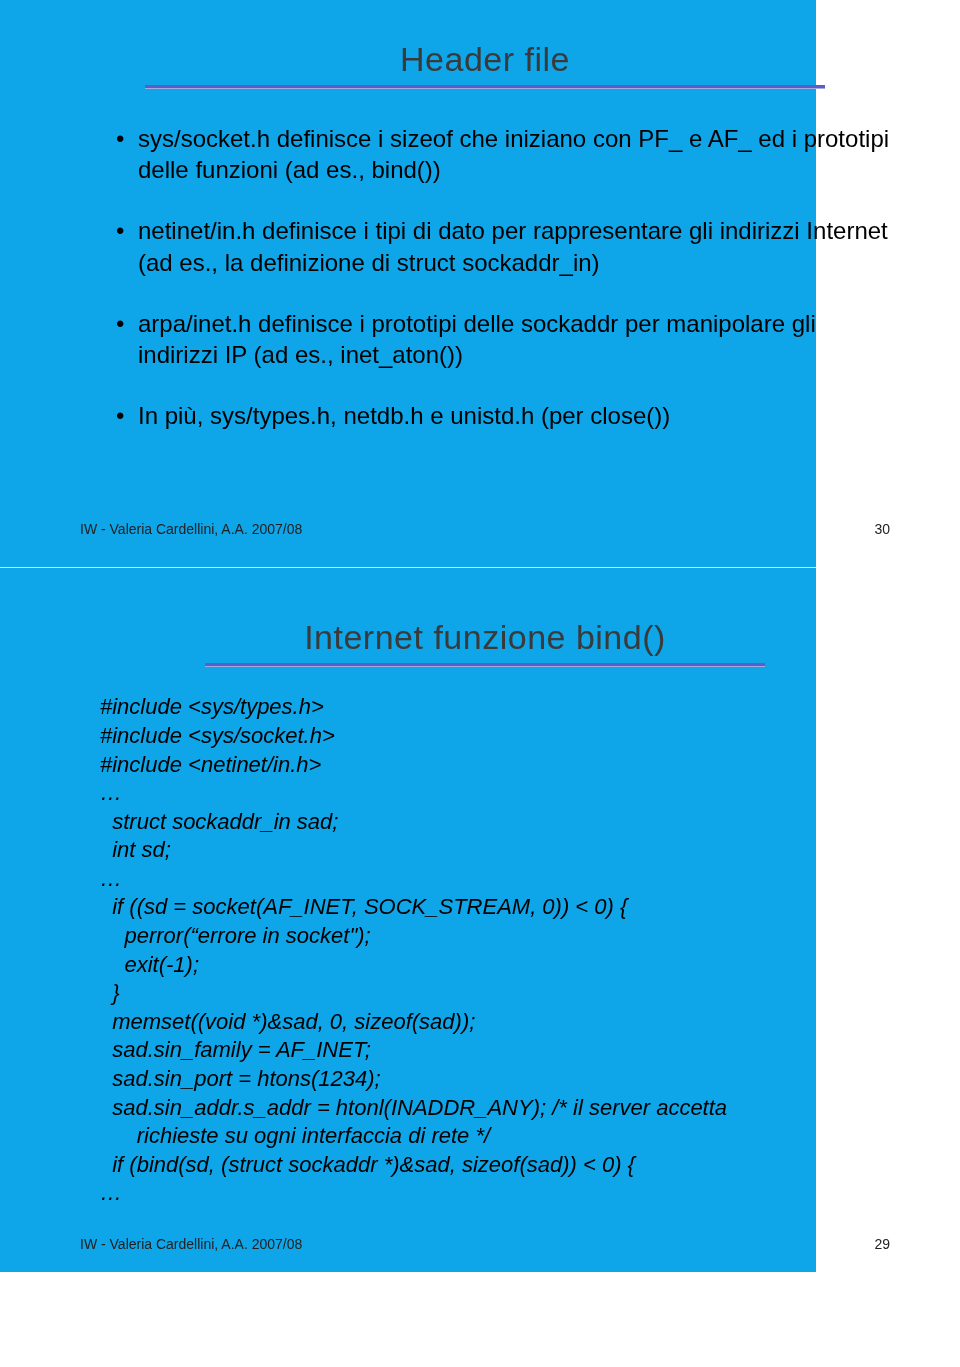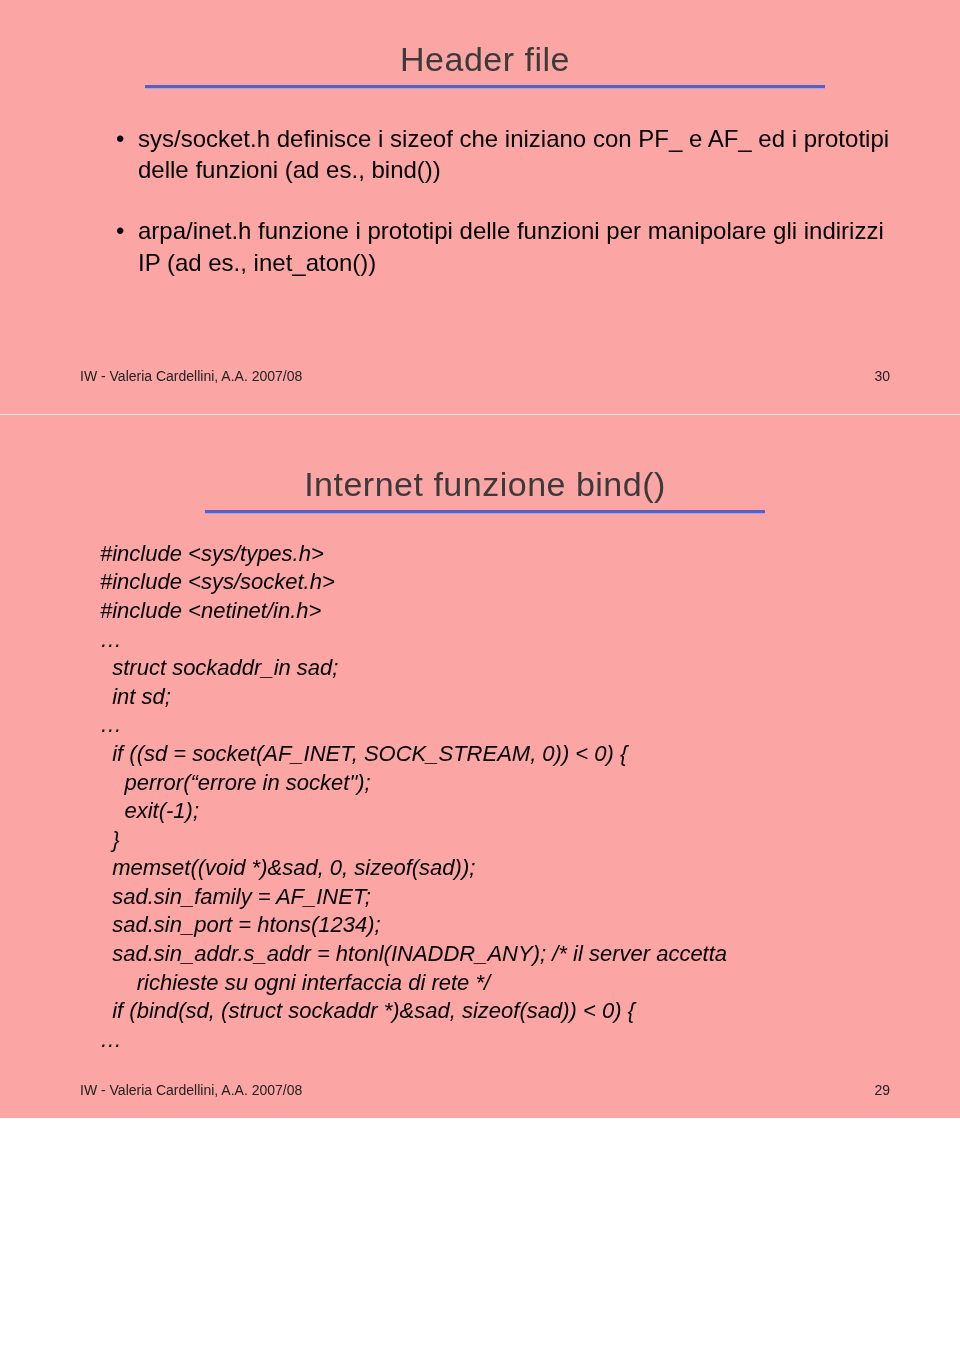--- a/index.html
+++ b/index.html
@@ -1,17 +1,17 @@
 <!DOCTYPE html>
 <html><head>
 <meta charset="utf-8">
 <style>
   * { box-sizing: border-box; margin: 0; padding: 0; }
   html, body { width: 960px; background: #fff; font-family: Arial, Helvetica, sans-serif; color: #000; }
-  .page { width: 960px; background: #fca5a5; position: relative; }
+  .page { width: 816px; background: #0ea5e9; position: relative; }
   .slide {
     width: 960px;
     padding: 40px 70px 30px 80px;
   }
   .slide-title {
     text-align: center;
     font-size: 34px;
     font-weight: 400;
     color: #3a3a3a;
     margin-bottom: 6px;
@@ -71,21 +71,23 @@
 <body>
 
 <div class="page">
 
   <div class="slide">
     <h1 class="slide-title">Header file</h1>
     <div class="title-rule"></div>
 
     <ul class="bullets">
       <li>sys/socket.h definisce i sizeof che iniziano con PF_ e AF_ ed i prototipi delle funzioni (ad es., bind())</li>
-      <li>arpa/inet.h funzione i prototipi delle funzioni per manipolare gli indirizzi IP (ad es., inet_aton())</li>
+      <li>netinet/in.h definisce i tipi di dato per rappresentare gli indirizzi Internet (ad es., la definizione di struct sockaddr_in)</li>
+      <li>arpa/inet.h definisce i prototipi delle sockaddr per manipolare gli indirizzi IP (ad es., inet_aton())</li>
+      <li>In più, sys/types.h, netdb.h e unistd.h (per close())</li>
     </ul>
 
     <div class="footer">
       <span>IW - Valeria Cardellini, A.A. 2007/08</span>
       <span>30</span>
     </div>
   </div>
 
   <div class="divider"></div>
 

